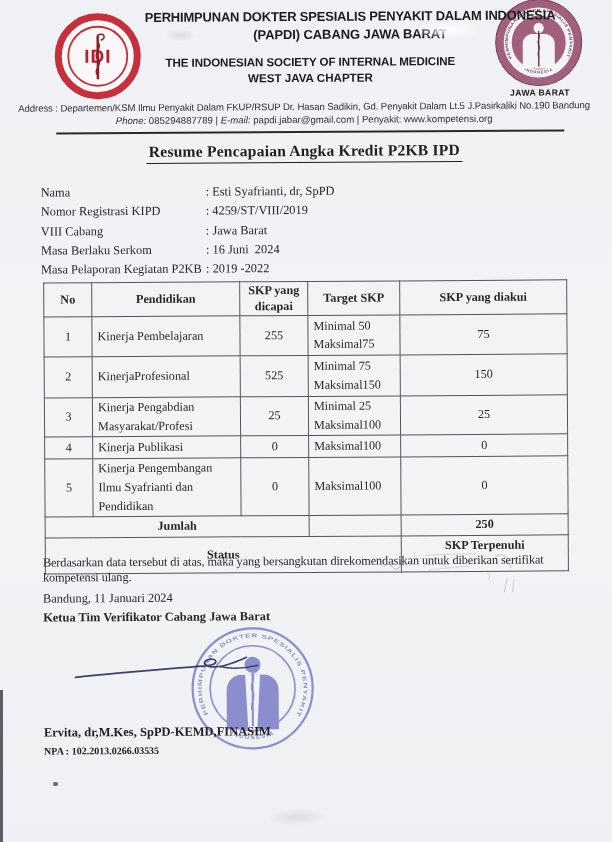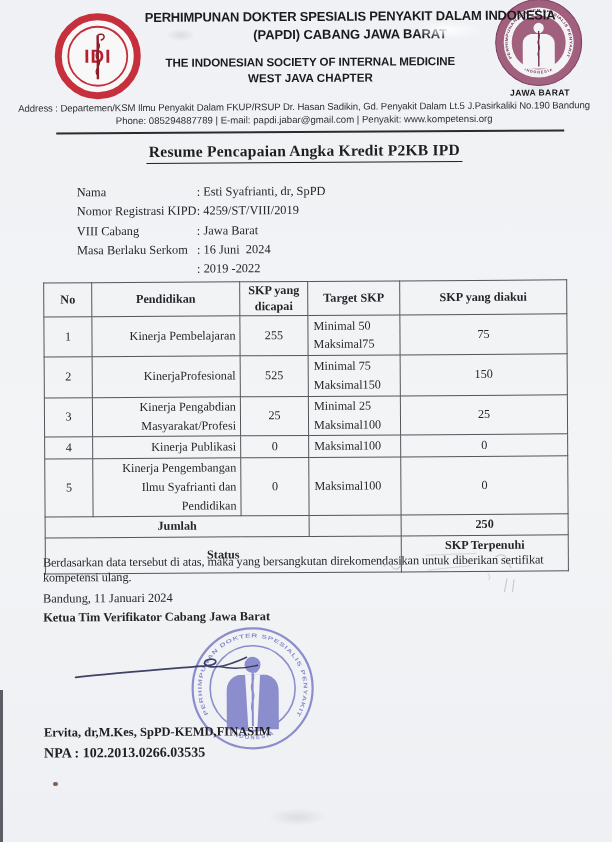--- a/index.html
+++ b/index.html
@@ -7,47 +7,47 @@
   .tilt{position:absolute;inset:0;transform:rotate(-0.35deg);transform-origin:300px 420px;}
   .abs{position:absolute;}
   
   .org-sans{font-family:"Liberation Sans",sans-serif;font-weight:bold;color:#1b1b1e;text-align:center;}
   .org1{left:145px;top:9px;width:415px;font-size:13px;letter-spacing:-0.2px;line-height:16px;}
   .org2{left:145px;top:27px;width:415px;font-size:13px;letter-spacing:-0.1px;}
   .org3{left:105px;top:55px;width:415px;font-size:11.6px;letter-spacing:-0.1px;}
   .org4{left:105px;top:71px;width:415px;font-size:11.6px;}
   .addr{left:0;top:101px;width:612px;text-align:center;font-family:"Liberation Sans",sans-serif;font-size:9.6px;color:#2e2e33;letter-spacing:-0.1px;}
   .contact{left:0;top:114px;width:612px;text-align:center;font-family:"Liberation Sans",sans-serif;font-size:9.6px;color:#2e2e33;}
-  .contact .it{}
+  .contact .it{font-style:italic;}
   .rule{left:58px;top:131px;width:508px;height:2px;background:#2b2b2f;}
   .logo-caption{left:497px;top:89px;width:90px;text-align:center;font-family:"Liberation Sans",sans-serif;font-weight:bold;font-size:8.6px;color:#141416;letter-spacing:0.4px;}
   
   .title-wrap{left:0;top:142px;width:612px;text-align:center;}
   .title{display:inline-block;font-weight:bold;font-size:15.6px;color:#1d1d22;border-bottom:1.6px solid #1d1d22;padding:0 2px 2px 2px;letter-spacing:0.2px;}
   
   .fields{left:42px;top:184px;width:520px;font-size:12.4px;color:#26262a;}
   .frow{position:relative;height:19.3px;}
-  .flabel{position:absolute;left:0;margin-left:36px;}
-  .fvalue{position:absolute;left:156px;white-space:pre;}
+  .flabel{position:absolute;left:0;}
+  .fvalue{position:absolute;left:165px;white-space:pre;}
   
   table.skp{position:absolute;left:44px;top:281px;border-collapse:collapse;table-layout:fixed;width:523px;font-size:12.2px;color:#26262a;}
   table.skp td,table.skp th{border:1px solid #55555c;padding:0;overflow:hidden;}
   table.skp th{font-weight:bold;text-align:center;line-height:1.35;}
   .c-no{text-align:center;}
-  .c-akt{text-align:right;padding-left:5px !important;padding-right:4px !important;line-height:1.55;}
+  .c-akt{text-align:left;padding-left:5px !important;padding-right:4px !important;line-height:1.55;}
   .c-num{text-align:center;}
   .c-target{text-align:left;padding-left:5px !important;line-height:1.55;}
   .c-sum{font-weight:bold;text-align:center;}
   .c-status-val{font-weight:bold;text-align:center;vertical-align:top;padding-top:2px !important;}
   
   .bodytext{left:42px;top:554px;width:530px;font-size:12.3px;color:#26262a;letter-spacing:-0.1px;}
   .place{left:42px;top:590px;font-size:12.4px;}
   .role{left:42px;top:609px;font-size:12.4px;font-weight:bold;}
   .sname{left:42px;top:724px;font-size:12.5px;font-weight:bold;color:#202024;}
-  .snpa{left:42px;top:744px;font-size:14px;font-weight:bold;color:#202024;}
+  .snpa{left:42px;top:744px;font-size:10px;font-weight:bold;color:#202024;}
   
   .edge-strip{left:0;top:690px;width:3px;height:152px;background:#43434c;opacity:.85;}
   .speck{left:53px;top:782px;width:5px;height:4px;background:#6a4836;border-radius:2px;opacity:.85;}
   .smudge{border-radius:50%;pointer-events:none;}
   .sm1{left:415px;top:22px;width:70px;height:18px;background:radial-gradient(ellipse,rgba(255,255,255,.9),rgba(255,255,255,0) 70%);}
   .sm2{left:168px;top:28px;width:30px;height:13px;background:radial-gradient(ellipse,rgba(120,122,132,.18),rgba(120,122,132,0) 70%);}
   .sm3{left:265px;top:808px;width:60px;height:18px;background:radial-gradient(ellipse,rgba(120,122,132,.16),rgba(120,122,132,0) 70%);}
   .sm4{left:520px;top:70px;width:40px;height:40px;background:radial-gradient(ellipse,rgba(150,150,160,.10),rgba(150,150,160,0) 70%);}
   svg{display:block;}
 </style>
@@ -115,20 +115,21 @@
       </div>
       <div class="frow">
         <span class="flabel">VIII Cabang</span>
         <span class="fvalue">: Jawa Barat</span>
       </div>
       <div class="frow">
         <span class="flabel">Masa Berlaku Serkom</span>
         <span class="fvalue">: 16 Juni  2024</span>
       </div>
       <div class="frow">
+        <span class="flabel">Masa Pelaporan Kegiatan P2KB</span>
         <span class="fvalue">: 2019 -2022</span>
       </div>
     </div>
 
     <table class="skp">
       <colgroup>
           <col style="width:48px">
           <col style="width:148px">
           <col style="width:68px">
           <col style="width:92px">

